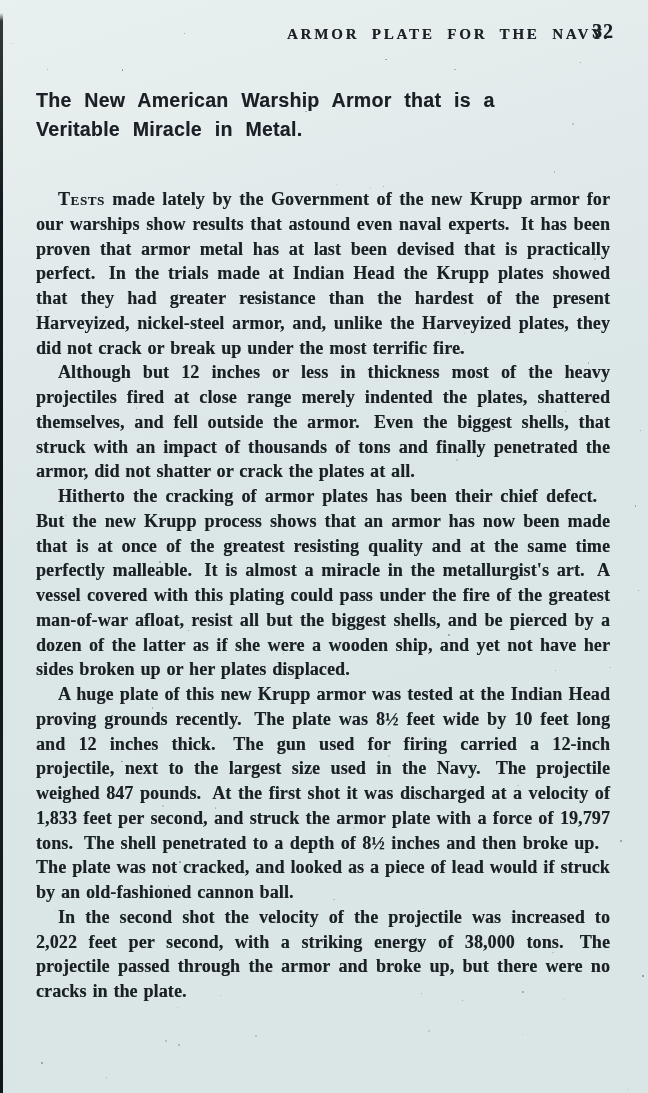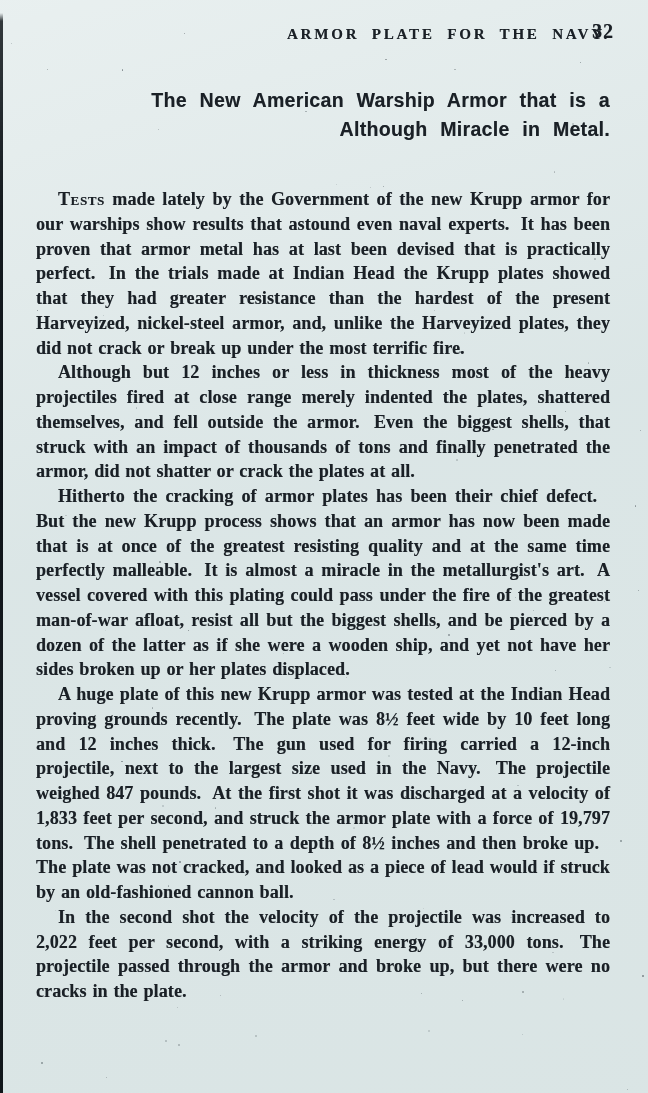--- a/index.html
+++ b/index.html
@@ -58,21 +58,21 @@
     font-size: 20px;
     letter-spacing: 1px;
     text-shadow: 0.2px 0.2px 0.3px rgba(26,32,38,0.55);
   }
   .title {
     position: absolute;
     top: 86px;
     left: 36px;
     width: 574px;
     margin: 0;
-    text-align: right;
+    text-align: left;
     font-family: "Liberation Sans", sans-serif;
     font-weight: 700;
     font-size: 19.5px;
     line-height: 29px;
     letter-spacing: 0.3px;
     word-spacing: 7px;
     text-shadow: 0.2px 0.2px 0.3px rgba(26,32,38,0.5);
   }
   .title .title-line { display: block; }
   .byline {
@@ -211,24 +211,24 @@
       <i style="position: absolute; border-radius: 50%; left: 517.1px; top: 784.7px; width: 1.47px; height: 1.47px; background: rgba(38, 48, 55, 0.24);"></i>
       <i style="position: absolute; border-radius: 50%; left: 346.3px; top: 677.1px; width: 1.02px; height: 1.02px; background: rgba(38, 48, 55, 0.26);"></i>
     </div>
 
   <div class="running-head">ARMOR PLATE FOR THE NAVY.</div>
 
   <div class="page-num">32</div>
 
   <h1 class="title">
     <span class="title-line">The New American Warship Armor that is a</span>
-    <span class="title-line">Although Miracle in Metal.</span>
+    <span class="title-line">Veritable Miracle in Metal.</span>
   </h1>
 
 
   <div class="body" id="article-body">
       <p><span class="smallcaps">Tests</span> made lately by the Government of the new Krupp armor for our warships show results that astound even naval experts.  It has been proven that armor metal has at last been devised that is practically perfect.  In the trials made at Indian Head the Krupp plates showed that they had greater resistance than the hardest of the present Harveyized, nickel-steel armor, and, unlike the Harveyized plates, they did not crack or break up under the most terrific fire.</p>
       <p>Although but 12 inches or less in thickness most of the heavy projectiles fired at close range merely indented the plates, shattered themselves, and fell outside the armor.  Even the biggest shells, that struck with an impact of thousands of tons and finally penetrated the armor, did not shatter or crack the plates at all.</p>
       <p>Hitherto the cracking of armor plates has been their chief defect.  But the new Krupp process shows that an armor has now been made that is at once of the greatest resisting quality and at the same time perfectly malleable.  It is almost a miracle in the metallurgist's art.  A vessel covered with this plating could pass under the fire of the greatest man-of-war afloat, resist all but the biggest shells, and be pierced by a dozen of the latter as if she were a wooden ship, and yet not have her sides broken up or her plates displaced.</p>
       <p>A huge plate of this new Krupp armor was tested at the Indian Head proving grounds recently.  The plate was 8½ feet wide by 10 feet long and 12 inches thick.  The gun used for firing carried a 12-inch projectile, next to the largest size used in the Navy.  The projectile weighed 847 pounds.  At the first shot it was discharged at a velocity of 1,833 feet per second, and struck the armor plate with a force of 19,797 tons.  The shell penetrated to a depth of 8½ inches and then broke up.  The plate was not cracked, and looked as a piece of lead would if struck by an old-fashioned cannon ball.</p>
-      <p>In the second shot the velocity of the projectile was increased to 2,022 feet per second, with a striking energy of 33,000 tons.  The projectile passed through the armor and broke up, but there were no cracks in the plate.</p>
+      <p>In the second shot the velocity of the projectile was increased to 2,022 feet per second, with a striking energy of 38,000 tons.  The projectile passed through the armor and broke up, but there were no cracks in the plate.</p>
     </div>
 </div>
 
 </body></html>

